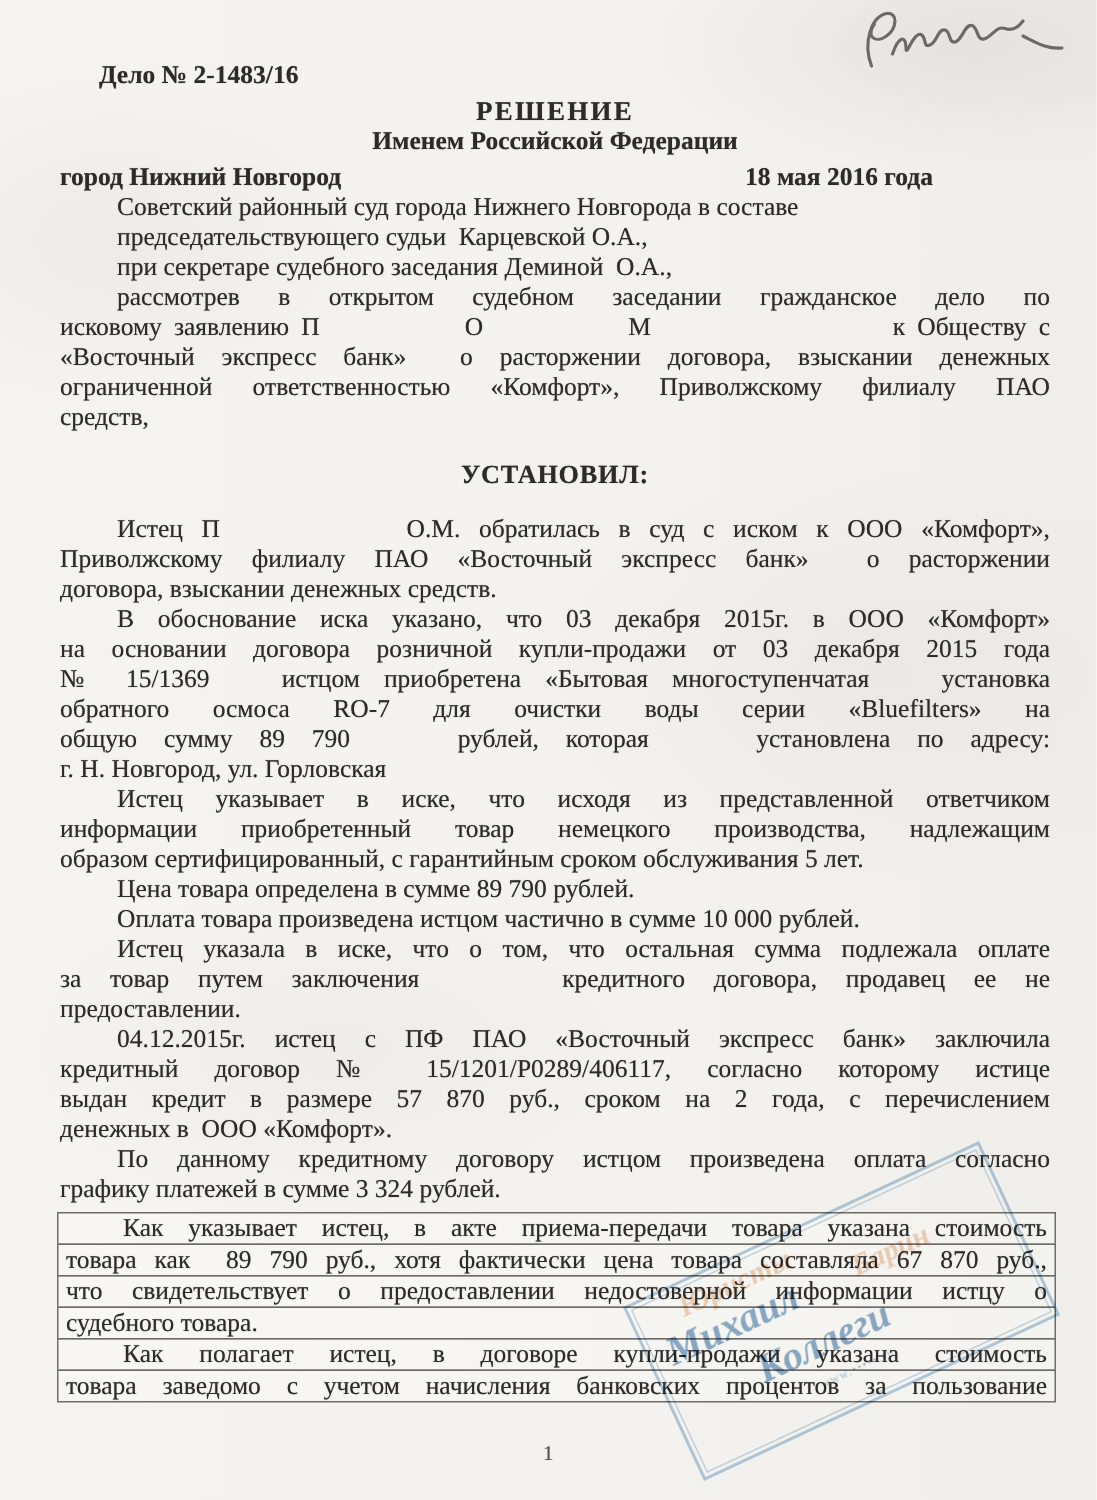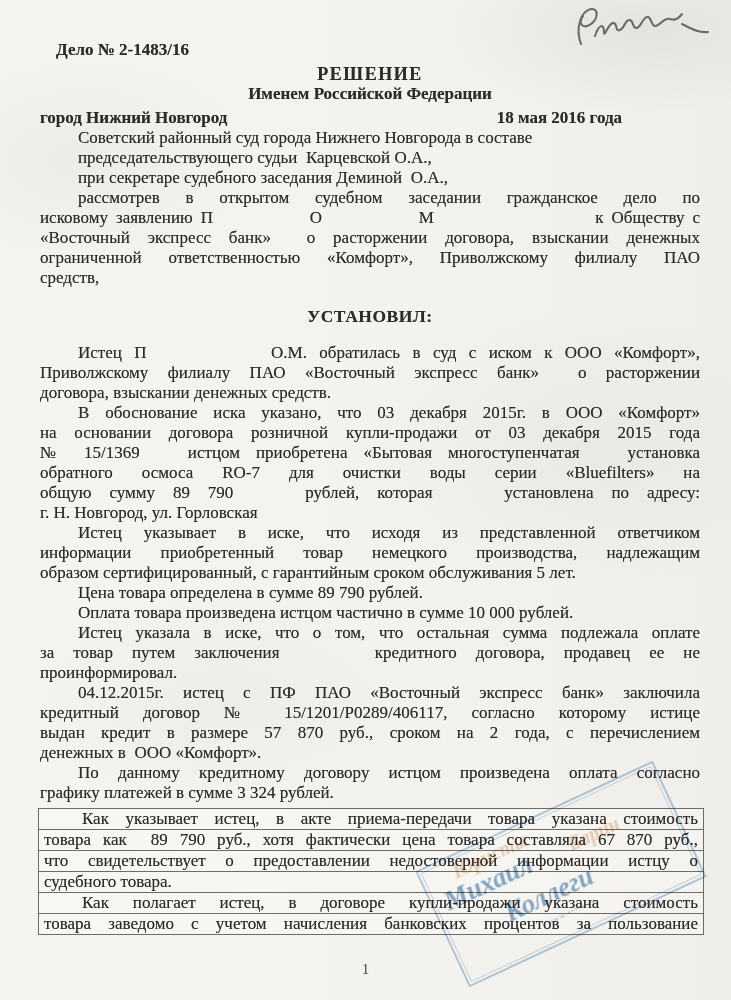--- a/index.html
+++ b/index.html
@@ -84,21 +84,21 @@
     position:absolute; left:98px; top:98px;
     font-size:8px; letter-spacing:1px;
     color:rgba(110,150,190,.55); filter:blur(.4px);
   }
 </style>
 </head>
 <body>
 
 <div class="page">
 
-  <div class="line b" style="margin-left:16px;font-family:Liberation Serif, serif;">Дело № 2-1483/16</div>
+  <div class="line b" style="margin-left:26px;font-family:Liberation Serif, serif;">Дело № 2-1483/16</div>
 
   <div class="title-block">
     <div class="line b c doc-title">РЕШЕНИЕ</div>
     <div class="line b c">Именем Российской Федерации</div>
   </div>
 
   <div class="line b two-col city-date">
     <span>город Нижний Новгород</span>
     <span class="date">18 мая 2016 года</span>
   </div>
@@ -126,21 +126,21 @@
       <div class="line j">обратного осмоса RO-7 для очистки воды серии «Bluefilters» на</div>
       <div class="line j">общую сумму 89&nbsp;790&nbsp;&nbsp;&nbsp; рублей, которая&nbsp;&nbsp;&nbsp; установлена по адресу:</div>
       <div class="line">г. Н. Новгород, ул. Горловская</div>
       <div class="line ind j">Истец указывает в иске, что исходя из представленной ответчиком</div>
       <div class="line j">информации приобретенный товар немецкого производства, надлежащим</div>
       <div class="line">образом сертифицированный, с гарантийным сроком обслуживания 5 лет.</div>
       <div class="line ind">Цена товара определена в сумме 89&nbsp;790 рублей.</div>
       <div class="line ind">Оплата товара произведена истцом частично в сумме 10&nbsp;000 рублей.</div>
       <div class="line ind j">Истец указала в иске, что о том, что остальная сумма подлежала оплате</div>
       <div class="line j">за товар путем заключения&nbsp;&nbsp;&nbsp;&nbsp; кредитного договора, продавец ее не</div>
-      <div class="line">проинформировал.</div>
+      <div class="line">предоставлении.</div>
       <div class="line ind j">04.12.2015г. истец с ПФ ПАО «Восточный экспресс банк» заключила</div>
       <div class="line j">кредитный договор № 15/1201/Р0289/406117, согласно которому истице</div>
       <div class="line j">выдан кредит в размере 57&nbsp;870 руб., сроком на 2 года, с перечислением</div>
       <div class="line">денежных в&nbsp; ООО «Комфорт».</div>
       <div class="line ind j">По данному кредитному договору истцом произведена оплата согласно</div>
       <div class="line">графику платежей в сумме 3&nbsp;324 рублей.</div>
     </div>
 
   <div class="boxed">
       <div class="line ind j">Как указывает истец, в акте приема-передачи товара указана стоимость</div>

